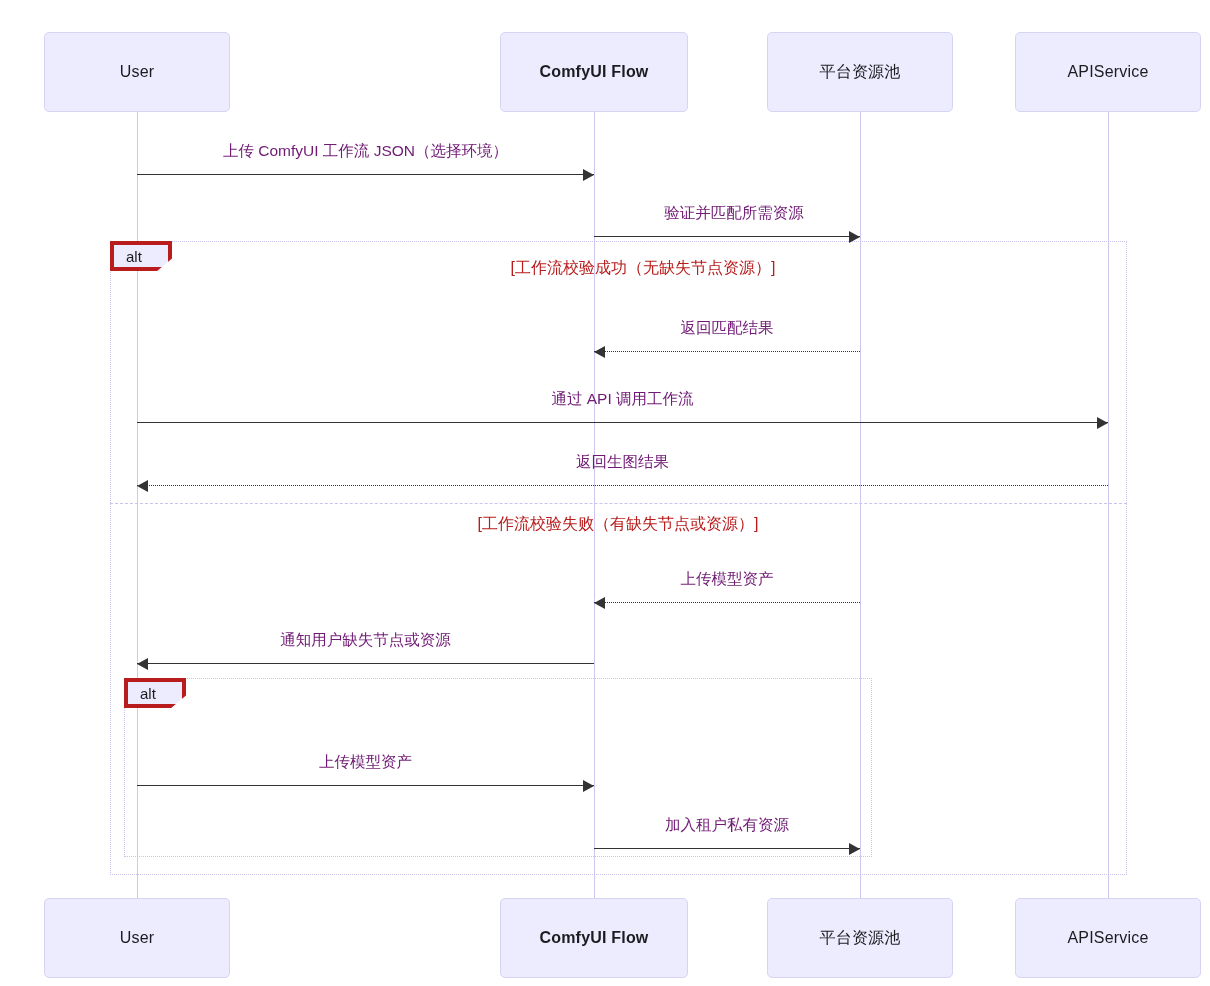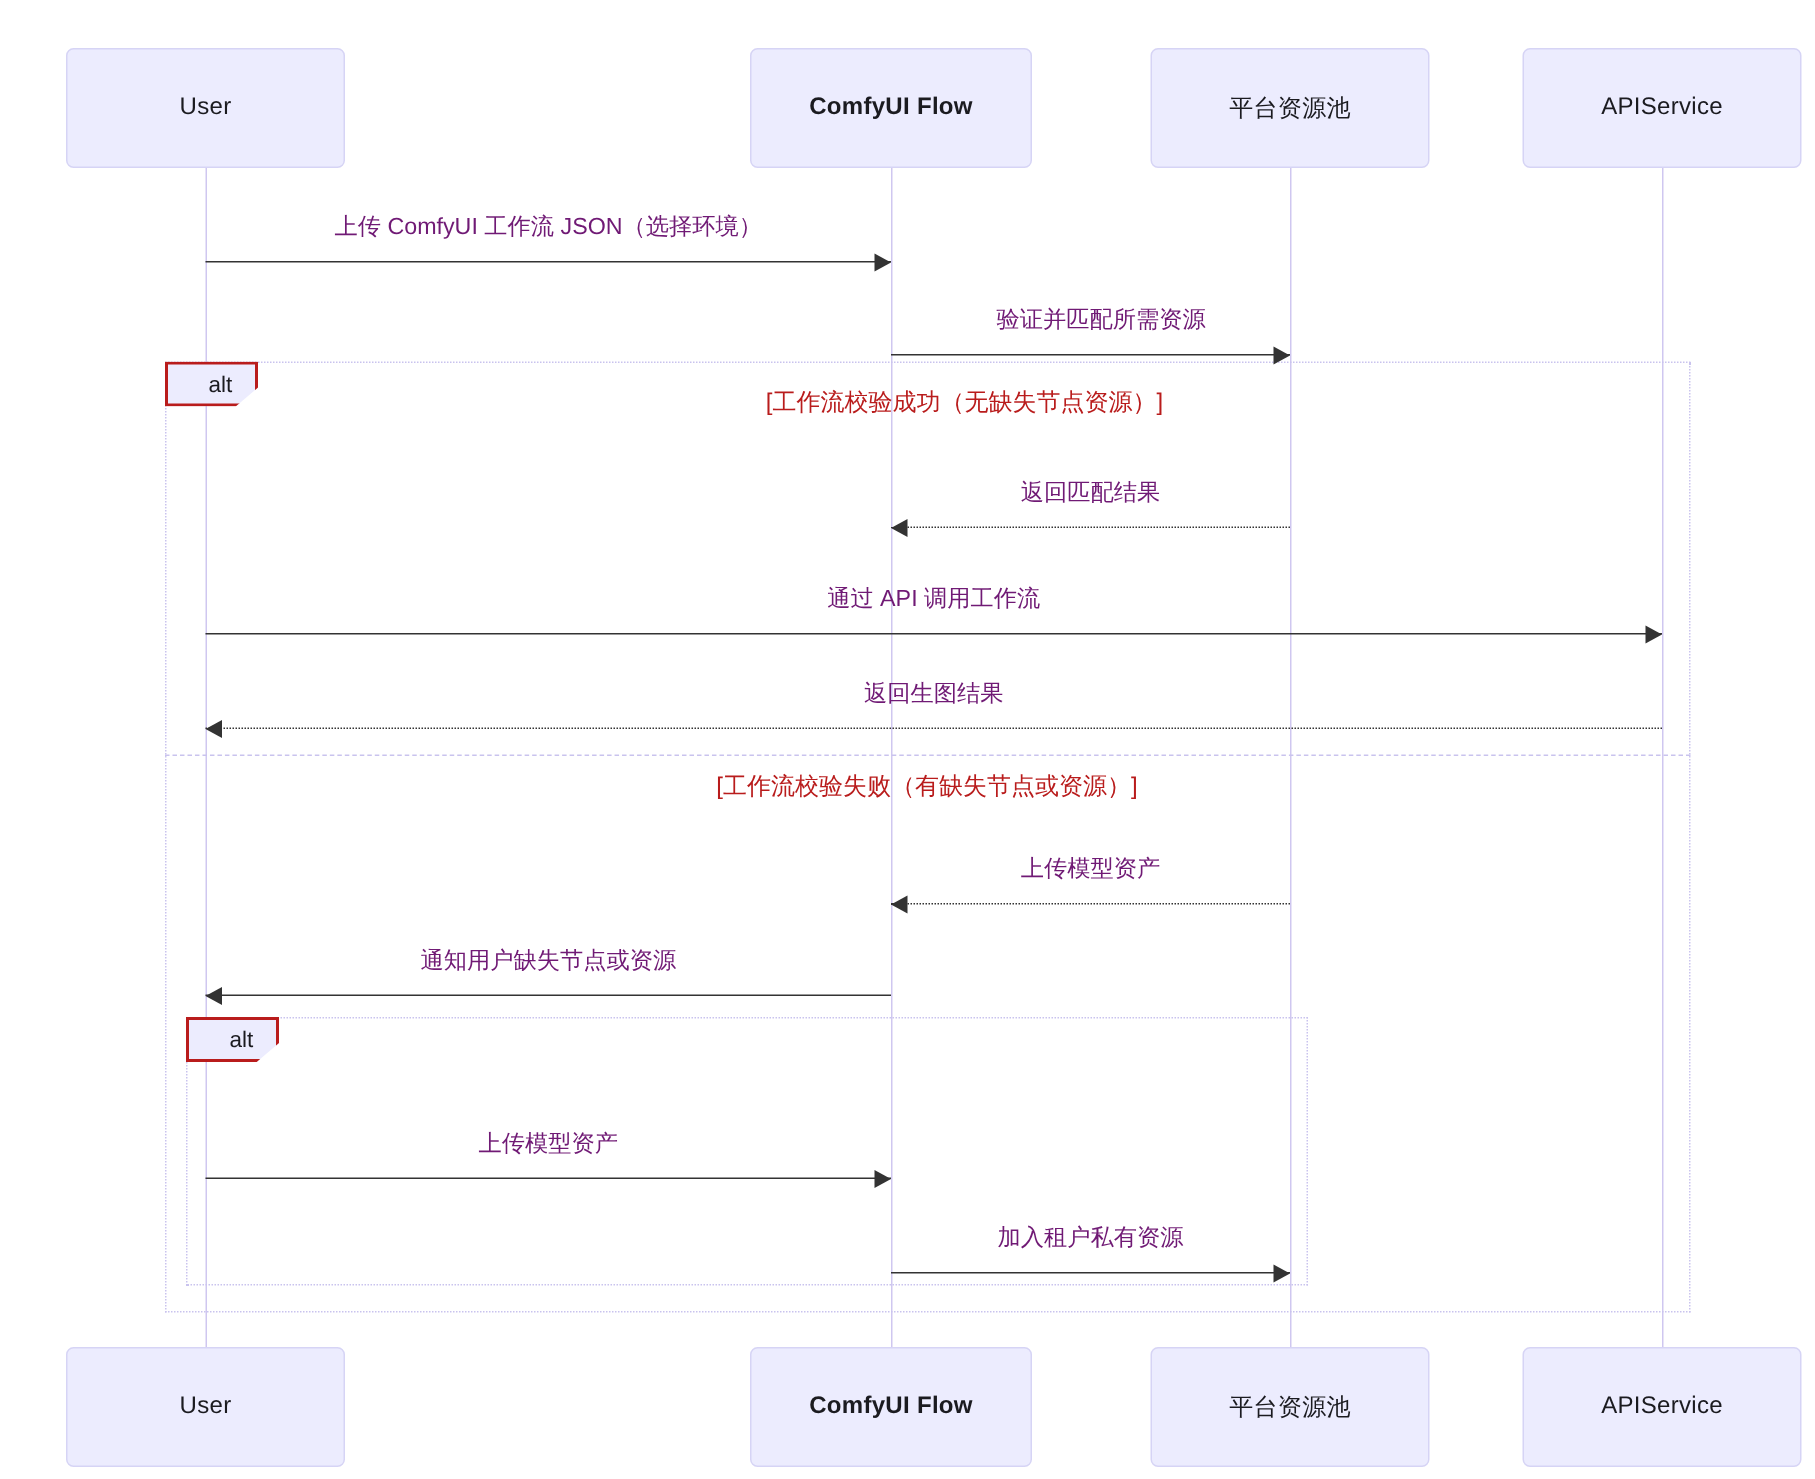--- a/index.html
+++ b/index.html
@@ -27,23 +27,23 @@
   
   .frag{
     position:absolute;box-sizing:border-box;
     border:1px dotted #c9c3ee;background:transparent;
   }
   .frag-divider{
     position:absolute;height:0;border-top:1px dashed #c9c3ee;
   }
   .frag-tag{
     position:absolute;height:30px;box-sizing:border-box;
-    background:#ececfe;border:2px solid #b91c1c;
+    background:#ececfe;border:4px solid #b91c1c;
     display:flex;align-items:center;
-    padding-left:27px;font-size:15px;color:#1b1b20;
+    padding-left:12px;font-size:15px;color:#1b1b20;
     clip-path:polygon(0 0,100% 0,100% 58%,76% 100%,0 100%);
   }
   .frag-cond{
     position:absolute;text-align:center;
     font-size:16px;color:#b91c1c;white-space:nowrap;
   }
 
   
   .msg-label{
     position:absolute;text-align:center;

